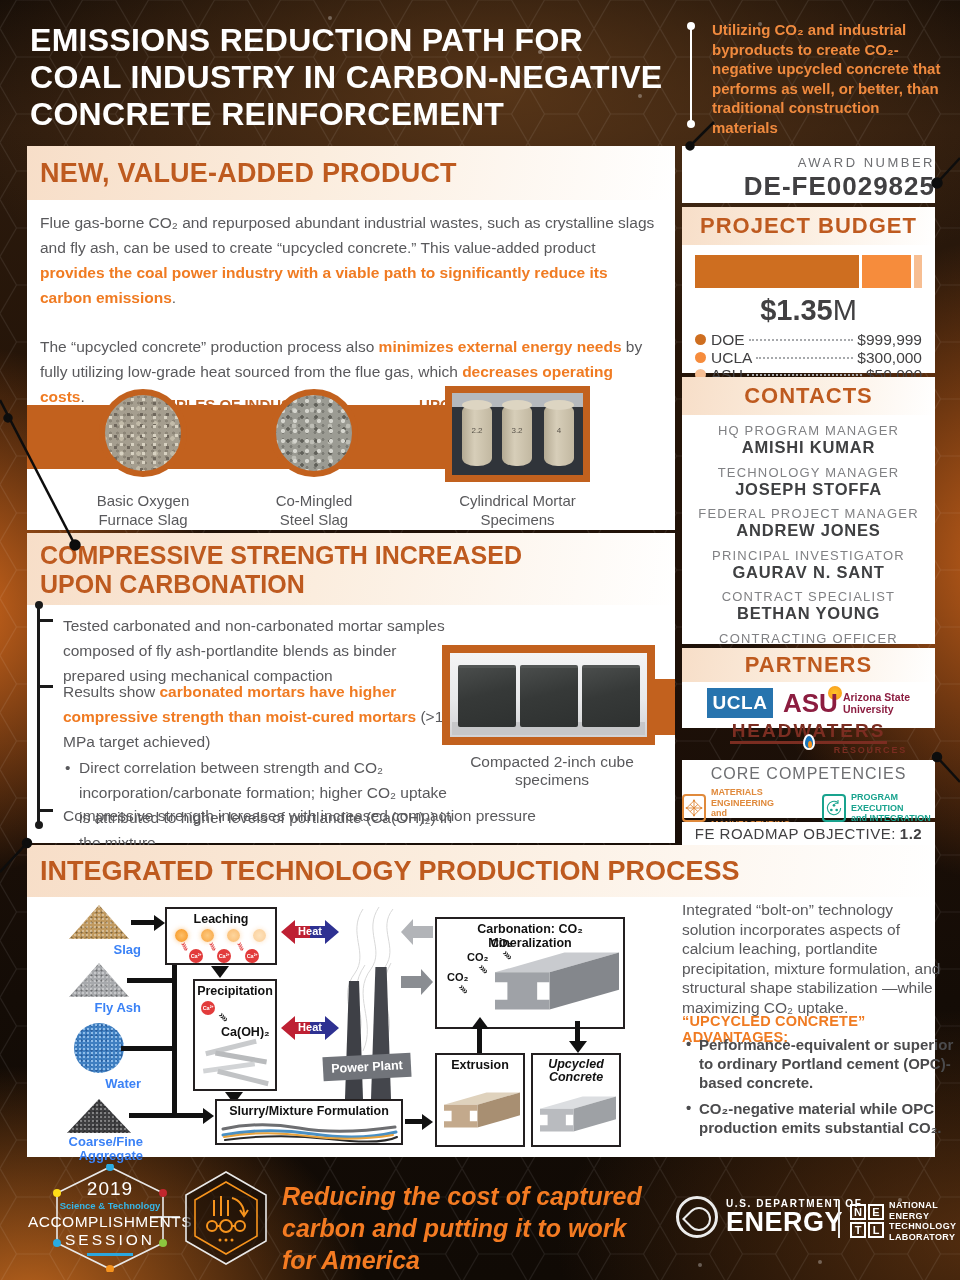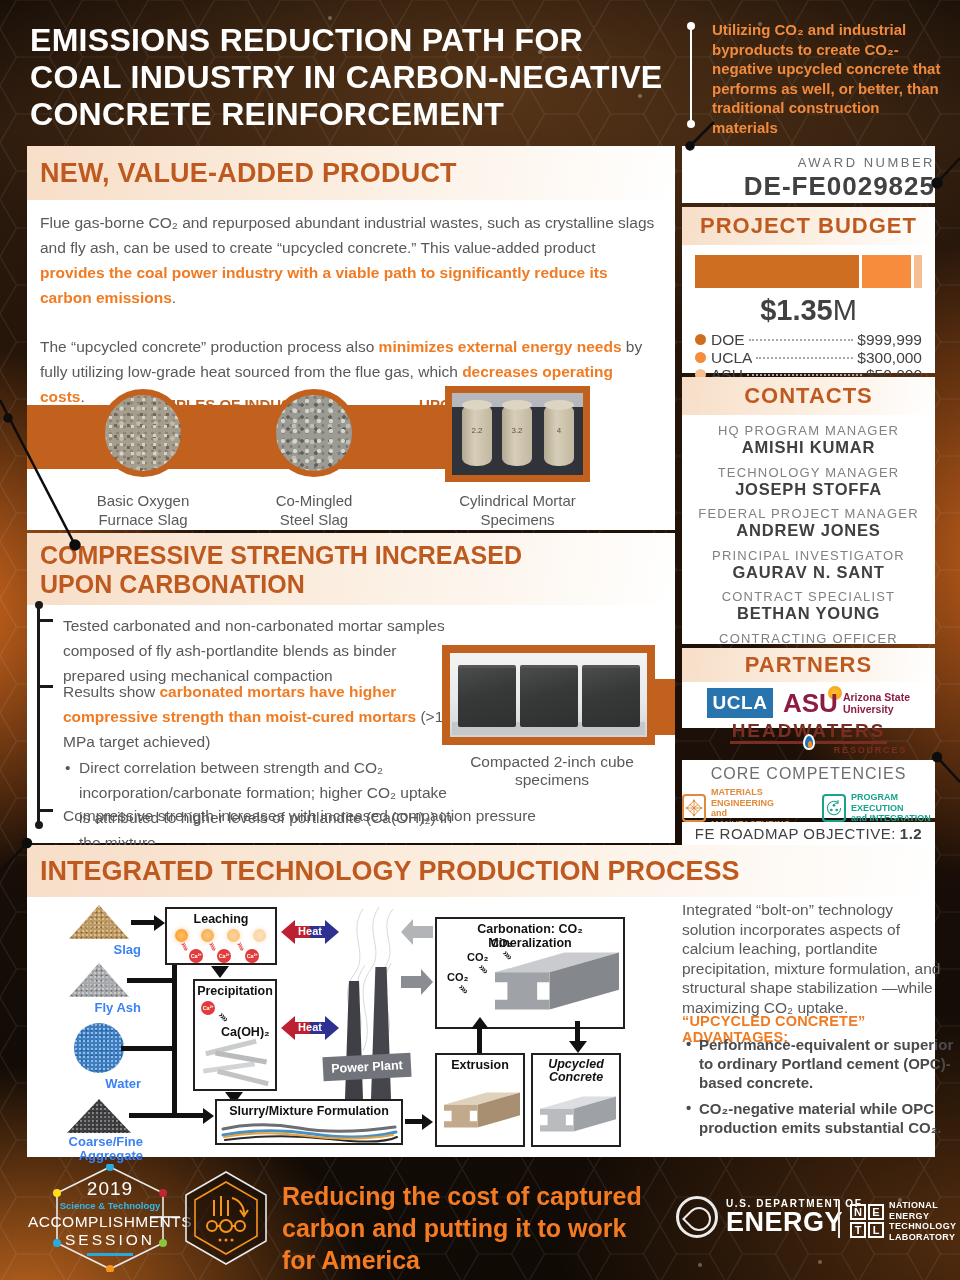--- a/index.html
+++ b/index.html
@@ -153,21 +153,21 @@
   
   .badge1{position:absolute;left:34px;top:1164px;width:152px;height:108px;z-index:2;}
   .badge1 .btxt{position:absolute;left:-20px;right:-20px;top:14px;text-align:center;color:#FFF;}
   .b-year{font-size:19px;letter-spacing:1px;}
   .b-sub{color:#35B7E8;font-size:9.5px;font-weight:700;}
   .b-l1{font-size:15.5px;letter-spacing:.5px;margin-top:2px;}
   .b-l2{font-size:15.5px;letter-spacing:3px;}
   .b-ul{width:46px;height:3px;background:#2BA7DF;margin:4px auto 0 auto;}
   .badge2{position:absolute;left:178px;top:1170px;width:96px;height:96px;z-index:2;}
   .badge-link{position:absolute;left:150px;top:1216px;width:30px;height:2px;background:#D8D8D8;z-index:1;}
-  .tagline{position:absolute;left:282px;top:1180px;width:362px;color:#F47B22;font-size:25px;font-weight:700;line-height:32px;z-index:2;}
+  .tagline{position:absolute;left:282px;top:1180px;width:362px;color:#F47B22;font-size:25px;font-weight:700;line-height:32px;z-index:2;font-style:italic;}
   .doe{position:absolute;left:676px;top:1196px;display:flex;align-items:center;gap:8px;z-index:2;}
   .doe-seal{width:42px;height:42px;border:3px solid #ECECEC;border-radius:50%;position:relative;}
   .doe-seal::after{content:"";position:absolute;left:8px;top:8px;width:20px;height:20px;border:2px solid #ECECEC;border-radius:50% 50% 50% 0;transform:rotate(45deg);}
   .doe-small{color:#FFF;font-size:10px;font-weight:700;letter-spacing:1.6px;}
   .doe-big{color:#FFF;font-size:27px;font-weight:800;letter-spacing:.5px;line-height:27px;}
   .ft-div{position:absolute;left:838px;top:1200px;width:2px;height:38px;background:#E8E8E8;z-index:2;}
   .netl{position:absolute;left:850px;top:1200px;display:flex;gap:5px;align-items:center;z-index:2;}
   .netl-grid{display:grid;grid-template-columns:16px 16px;grid-gap:2px;}
   .netl-cell{width:16px;height:16px;border:2px solid #FFF;color:#FFF;font-size:11px;font-weight:800;display:flex;align-items:center;justify-content:center;}
   .netl-name{color:#FFF;font-size:9px;font-weight:700;letter-spacing:.4px;line-height:10.5px;}

